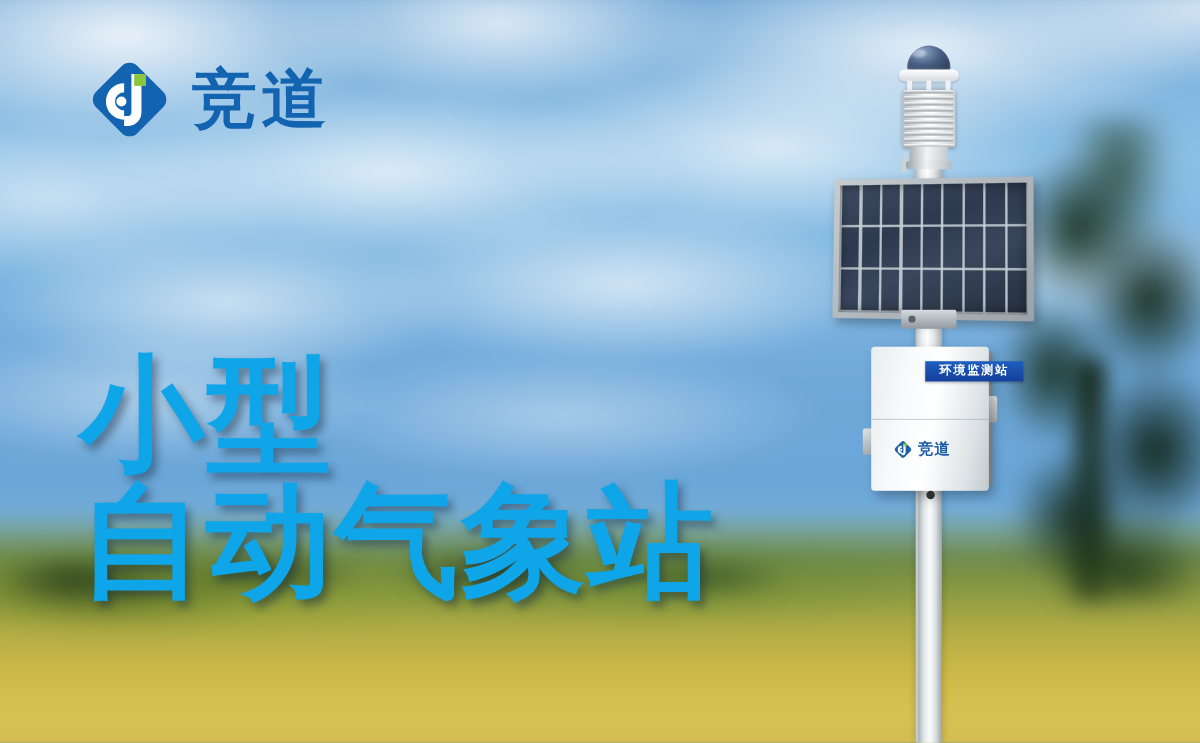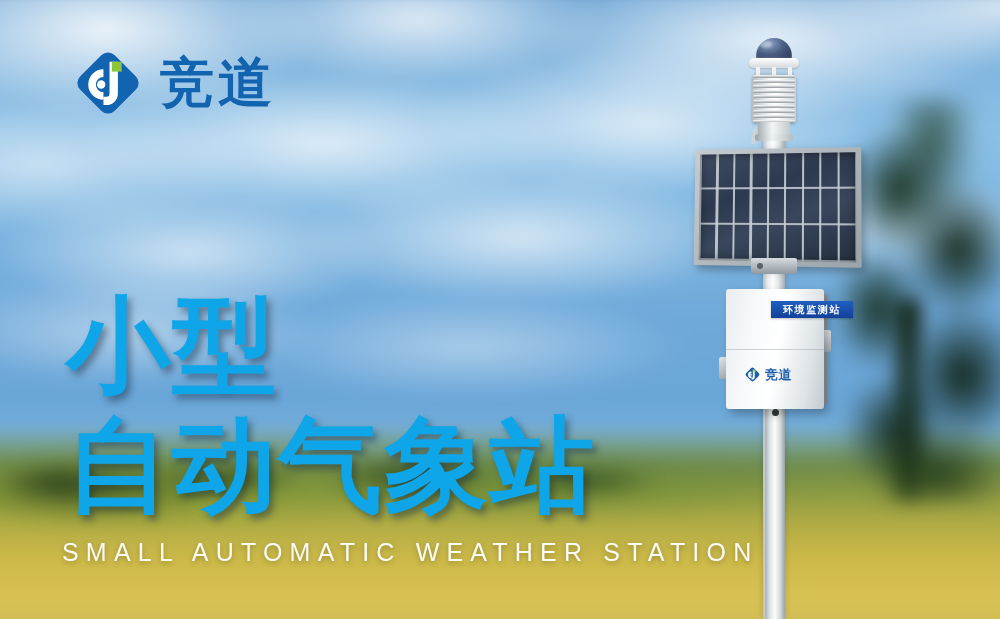--- a/index.html
+++ b/index.html
@@ -104,21 +104,21 @@
   .headline{position:absolute;left:66px;top:292px;}
   .headline-line{
     color:#0ea5e9;font-weight:700;
     font-family:"DejaVu Sans","Liberation Sans",sans-serif;
     letter-spacing:2px;
     line-height:1.02;
     text-shadow:4px 5px 7px rgba(20,40,60,.45);
     white-space:nowrap;
   }
   .headline-line.l1{font-size:104px;}
-  .headline-line.l2{font-size:104px;margin-top:14px;}
+  .headline-line.l2{font-size:104px;}
   .subtitle{
     position:absolute;left:62px;top:538px;
     color:rgba(255,255,255,.95);
     font-size:25px;
     letter-spacing:7.2px;
     font-weight:400;
     white-space:nowrap;
     text-shadow:0 2px 5px rgba(60,60,20,.35);
     font-family:"Liberation Sans","DejaVu Sans",sans-serif;
   }
@@ -292,21 +292,20 @@
       <circle cx="41" cy="52" r="5.5" fill="#ffffff"></circle>
       <rect x="55" y="22" width="13" height="13" fill="#8cc63f"></rect>
     </svg>
     <div class="logo-word">竞道</div>
   </div>
 
   <div class="headline">
     <div class="headline-line l1">小型</div>
     <div class="headline-line l2">自动气象站</div>
   </div>
-  <div class="subtitle">SMALL AUTOMATIC WEATHER STATION</div>
 
   <div class="station">
 
     <div class="mast"></div>
     <div class="mast-lower"></div>
 
     <div class="sensor">
       <div class="sensor-dome"></div>
       <div class="sensor-cap"></div>
       <div class="sensor-gap">

